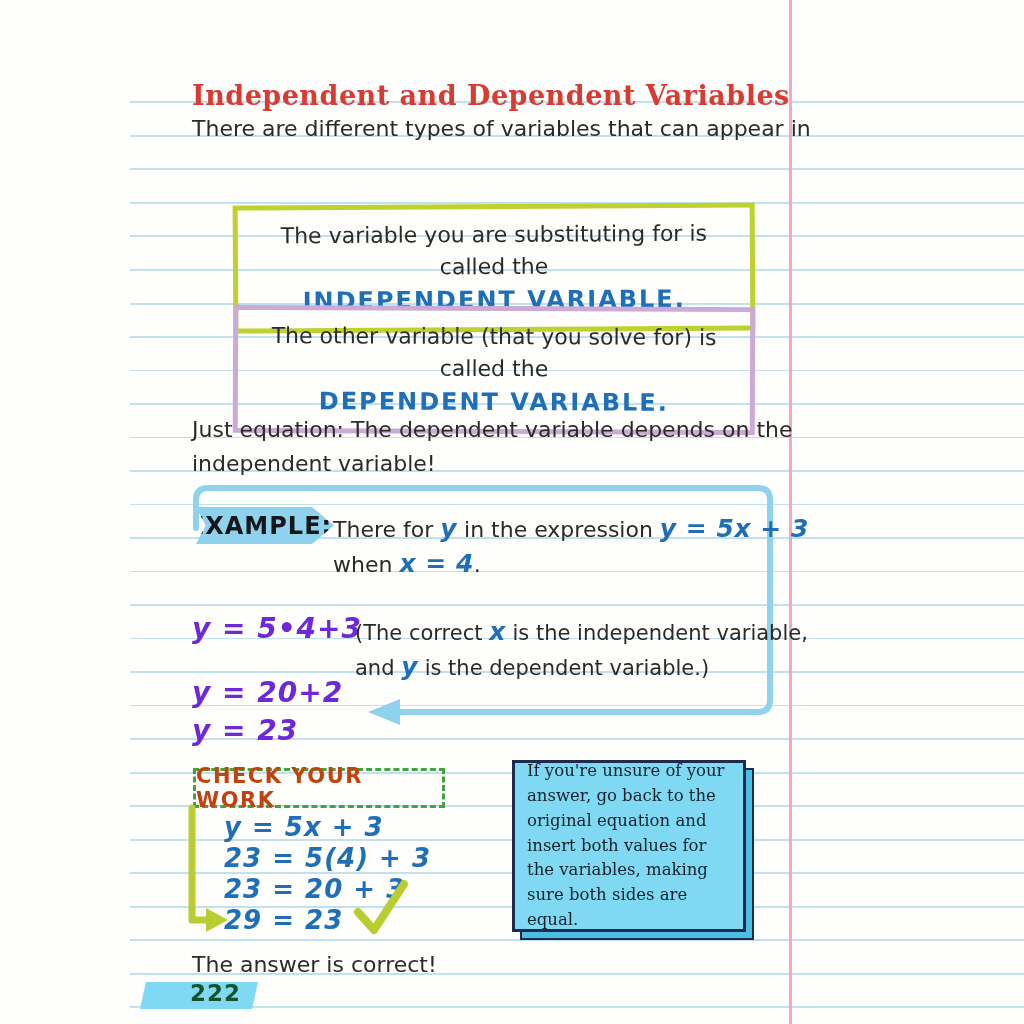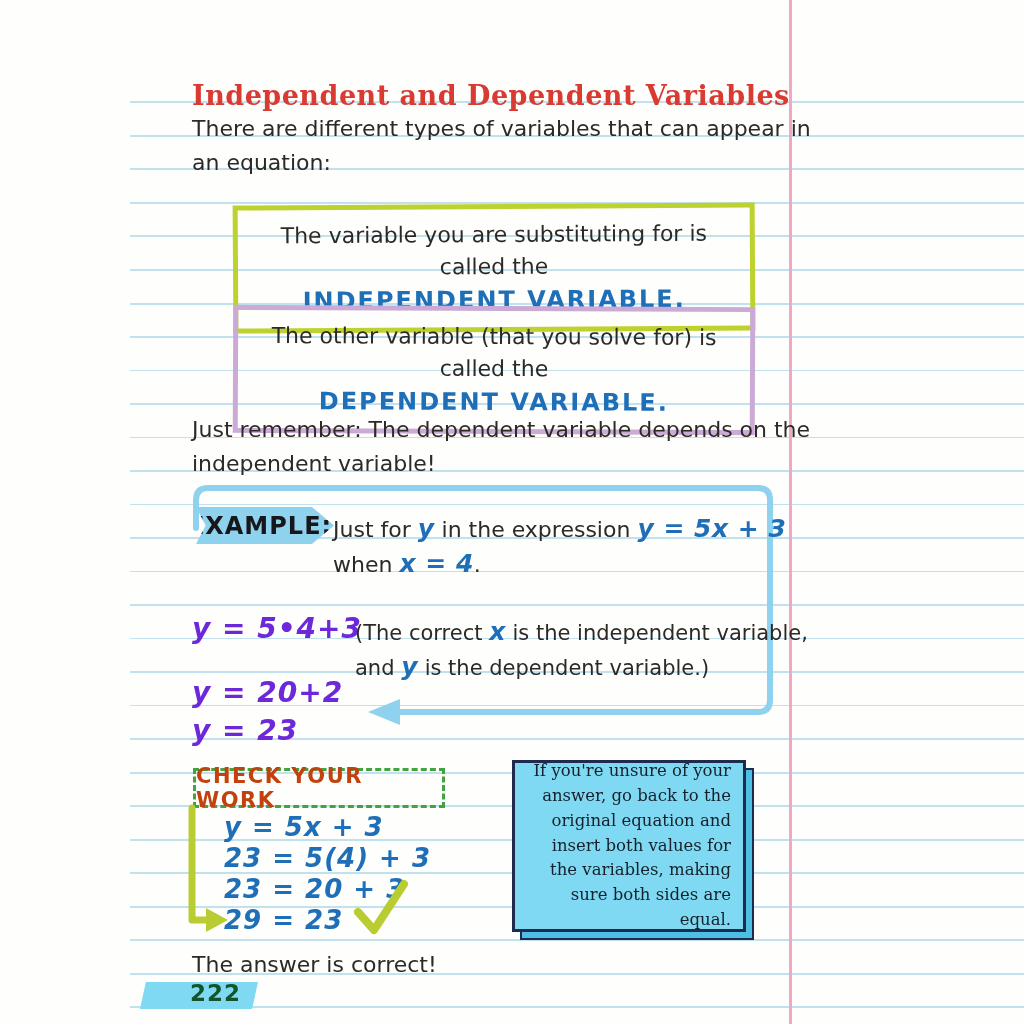--- a/index.html
+++ b/index.html
@@ -96,21 +96,21 @@
   
   .note-box {
     left:512px; top:760px; width:234px; height:172px;
     background:#7fd9f2; border:3px solid #1f2b4d;
     box-shadow:8px 8px 0 -2px #4cc0e4, 8px 8px 0 0 #1f2b4d;
     display:flex; align-items:center; justify-content:center;
     padding:10px 12px;
   }
   .note-box p {
     font-family:"DejaVu Serif", serif;
-    font-size:16.5px; line-height:1.5; text-align:right; color:#15202b;
+    font-size:16.5px; line-height:1.5; text-align:left; color:#15202b;
   }
 
   .conclusion { left:192px; top:948px; }
   .page-highlight {
     left:140px; top:982px; width:118px; height:27px;
     background:#7fd9f2;
     clip-path:polygon(5% 0, 100% 0, 95% 100%, 0 100%);
   }
   .page-number {
     left:190px; top:980px;
@@ -121,49 +121,48 @@
 <body>
 
 <div id="page">
   <div id="rules"></div>
   <div id="margin-line"></div>
 
   <div class="layer title">Independent and Dependent Variables</div>
 
   <div class="layer intro hw">
     <div>There are different types of variables that can appear in</div>
-    <div>an equation:</div>
   </div>
 
   <div class="layer callout-box box-green">
     <div class="callout-line">The variable you are substituting for is called the</div>
     <span class="term">INDEPENDENT VARIABLE.</span>
   </div>
 
   <div class="layer callout-box box-purple">
     <div class="callout-line">The other variable (that you solve for) is called the</div>
     <span class="term">DEPENDENT VARIABLE.</span>
   </div>
 
   <div class="layer reminder hw">
-    <div>Just remember: The dependent variable depends on the</div>
+    <div>Just equation: The dependent variable depends on the</div>
     <div>independent variable!</div>
   </div>
 
   <svg class="layer example-svg" viewBox="0 0 620 252">
     <path d="M 26,50 L 26,22 Q 26,10 38,10 L 588,10 Q 600,10 600,22 L 600,222 Q 600,234 588,234 L 228,234" fill="none" stroke="#8ed2ee" stroke-width="6" stroke-linejoin="round" stroke-linecap="round"></path>
     <polygon points="230,221 198,234 230,247" fill="#8ed2ee"></polygon>
   </svg>
 
   <div class="layer example-banner">
     <span>EXAMPLE:</span>
   </div>
 
   <div class="layer prompt">
-    <div><span>Just for </span><span class="imath">y</span><span> in the expression </span><span class="imath">y = 5x + 3</span></div>
+    <div><span>There for </span><span class="imath">y</span><span> in the expression </span><span class="imath">y = 5x + 3</span></div>
     <div><span>when </span><span class="imath">x = 4</span><span>.</span></div>
   </div>
 
   <div class="layer step step1">y = 5•4+3</div>
 
   <div class="layer note hw">
     <div><span>(The correct </span><span class="imath">x</span><span> is the independent variable,</span></div>
     <div><span>and </span><span class="imath">y</span><span> is the dependent variable.)</span></div>
   </div>
 

